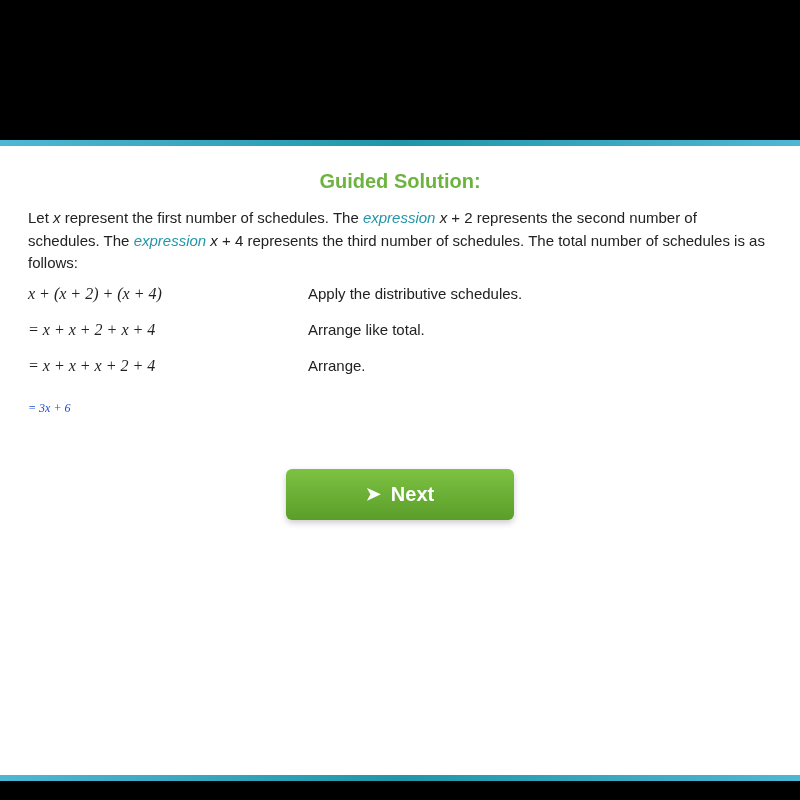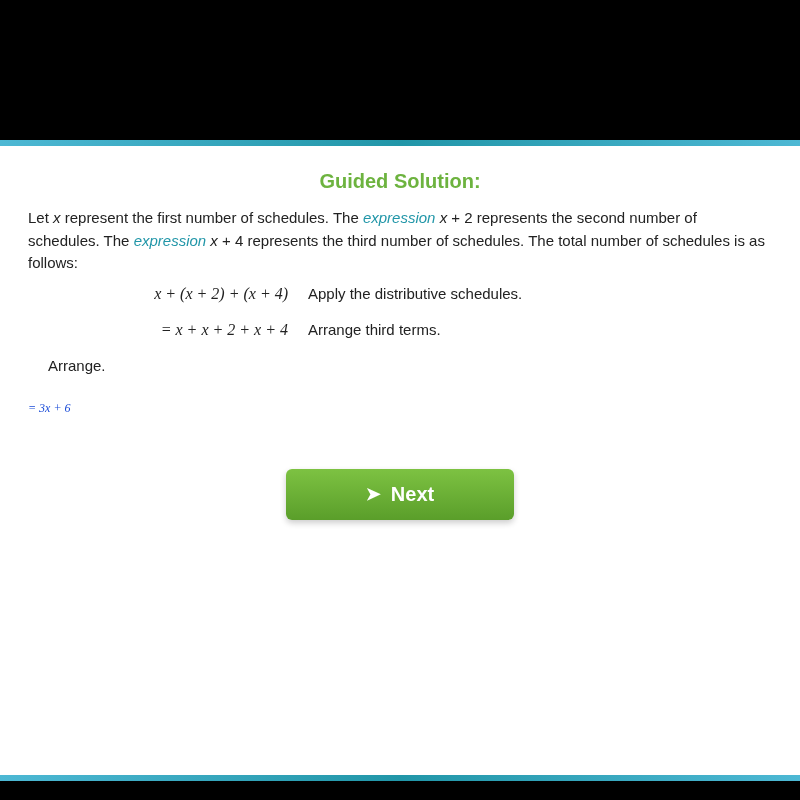--- a/index.html
+++ b/index.html
@@ -71,21 +71,20 @@
       flex-direction: column;
       gap: 0;
       margin-bottom: 24px;
     }
 
     .math-row {
       display: flex;
       align-items: flex-start;
       min-height: 36px;
       padding: 4px 0;
-      text-align: right;
     }
 
     .math-expr {
       font-size: 16px;
       color: #222;
       font-style: italic;
       min-width: 260px;
       font-family: 'Times New Roman', serif;
     }
 
@@ -159,24 +158,25 @@
 
     <div class="math-section">
 
       <div class="math-row">
         <span class="math-expr"><em>x</em> + (<em>x</em> + 2) + (<em>x</em> + 4)</span>
         <span class="math-desc">Apply the distributive schedules.</span>
       </div>
 
       <div class="math-row">
         <span class="math-expr">= <em>x</em> + <em>x</em> + 2 + <em>x</em> + 4</span>
-        <span class="math-desc">Arrange third terms.</span>
+        <span class="math-desc">Arrange like total.</span>
       </div>
 
       <div class="math-row">
+        <span class="math-expr">= <em>x</em> + <em>x</em> + <em>x</em> + 2 + 4</span>
         <span class="math-desc">Arrange.</span>
       </div>
 
       <div class="math-row">
         <span class="math-final">= 3<em>x</em> + 6</span>
       </div>
 
     </div>
 
     <div class="button-area">

